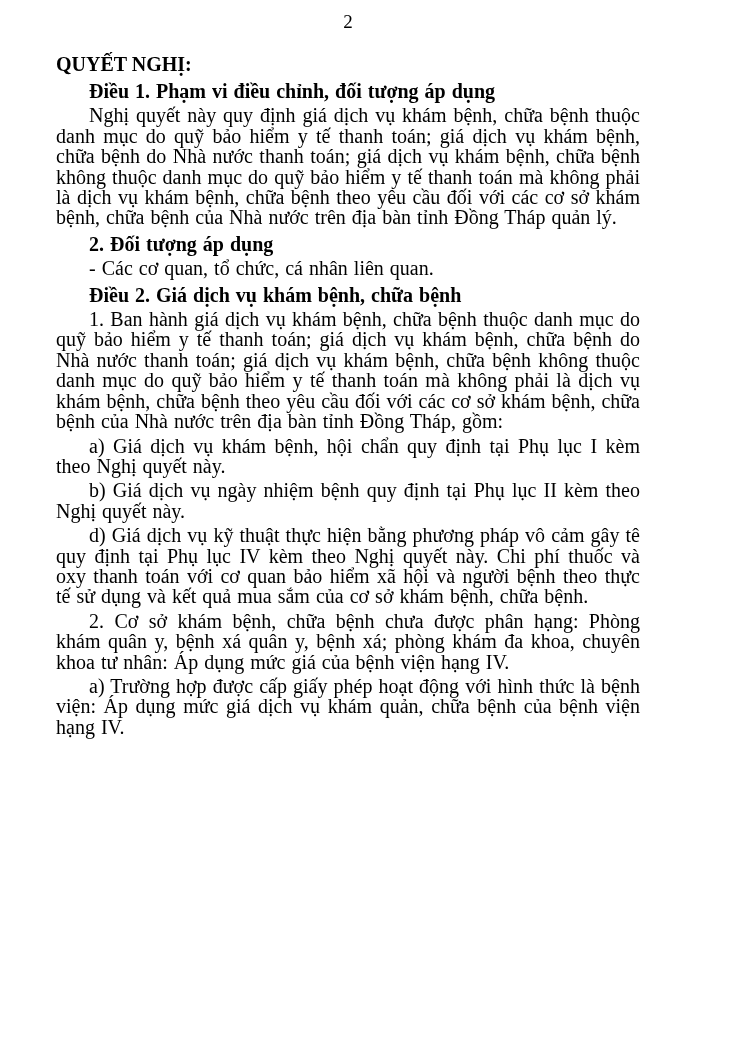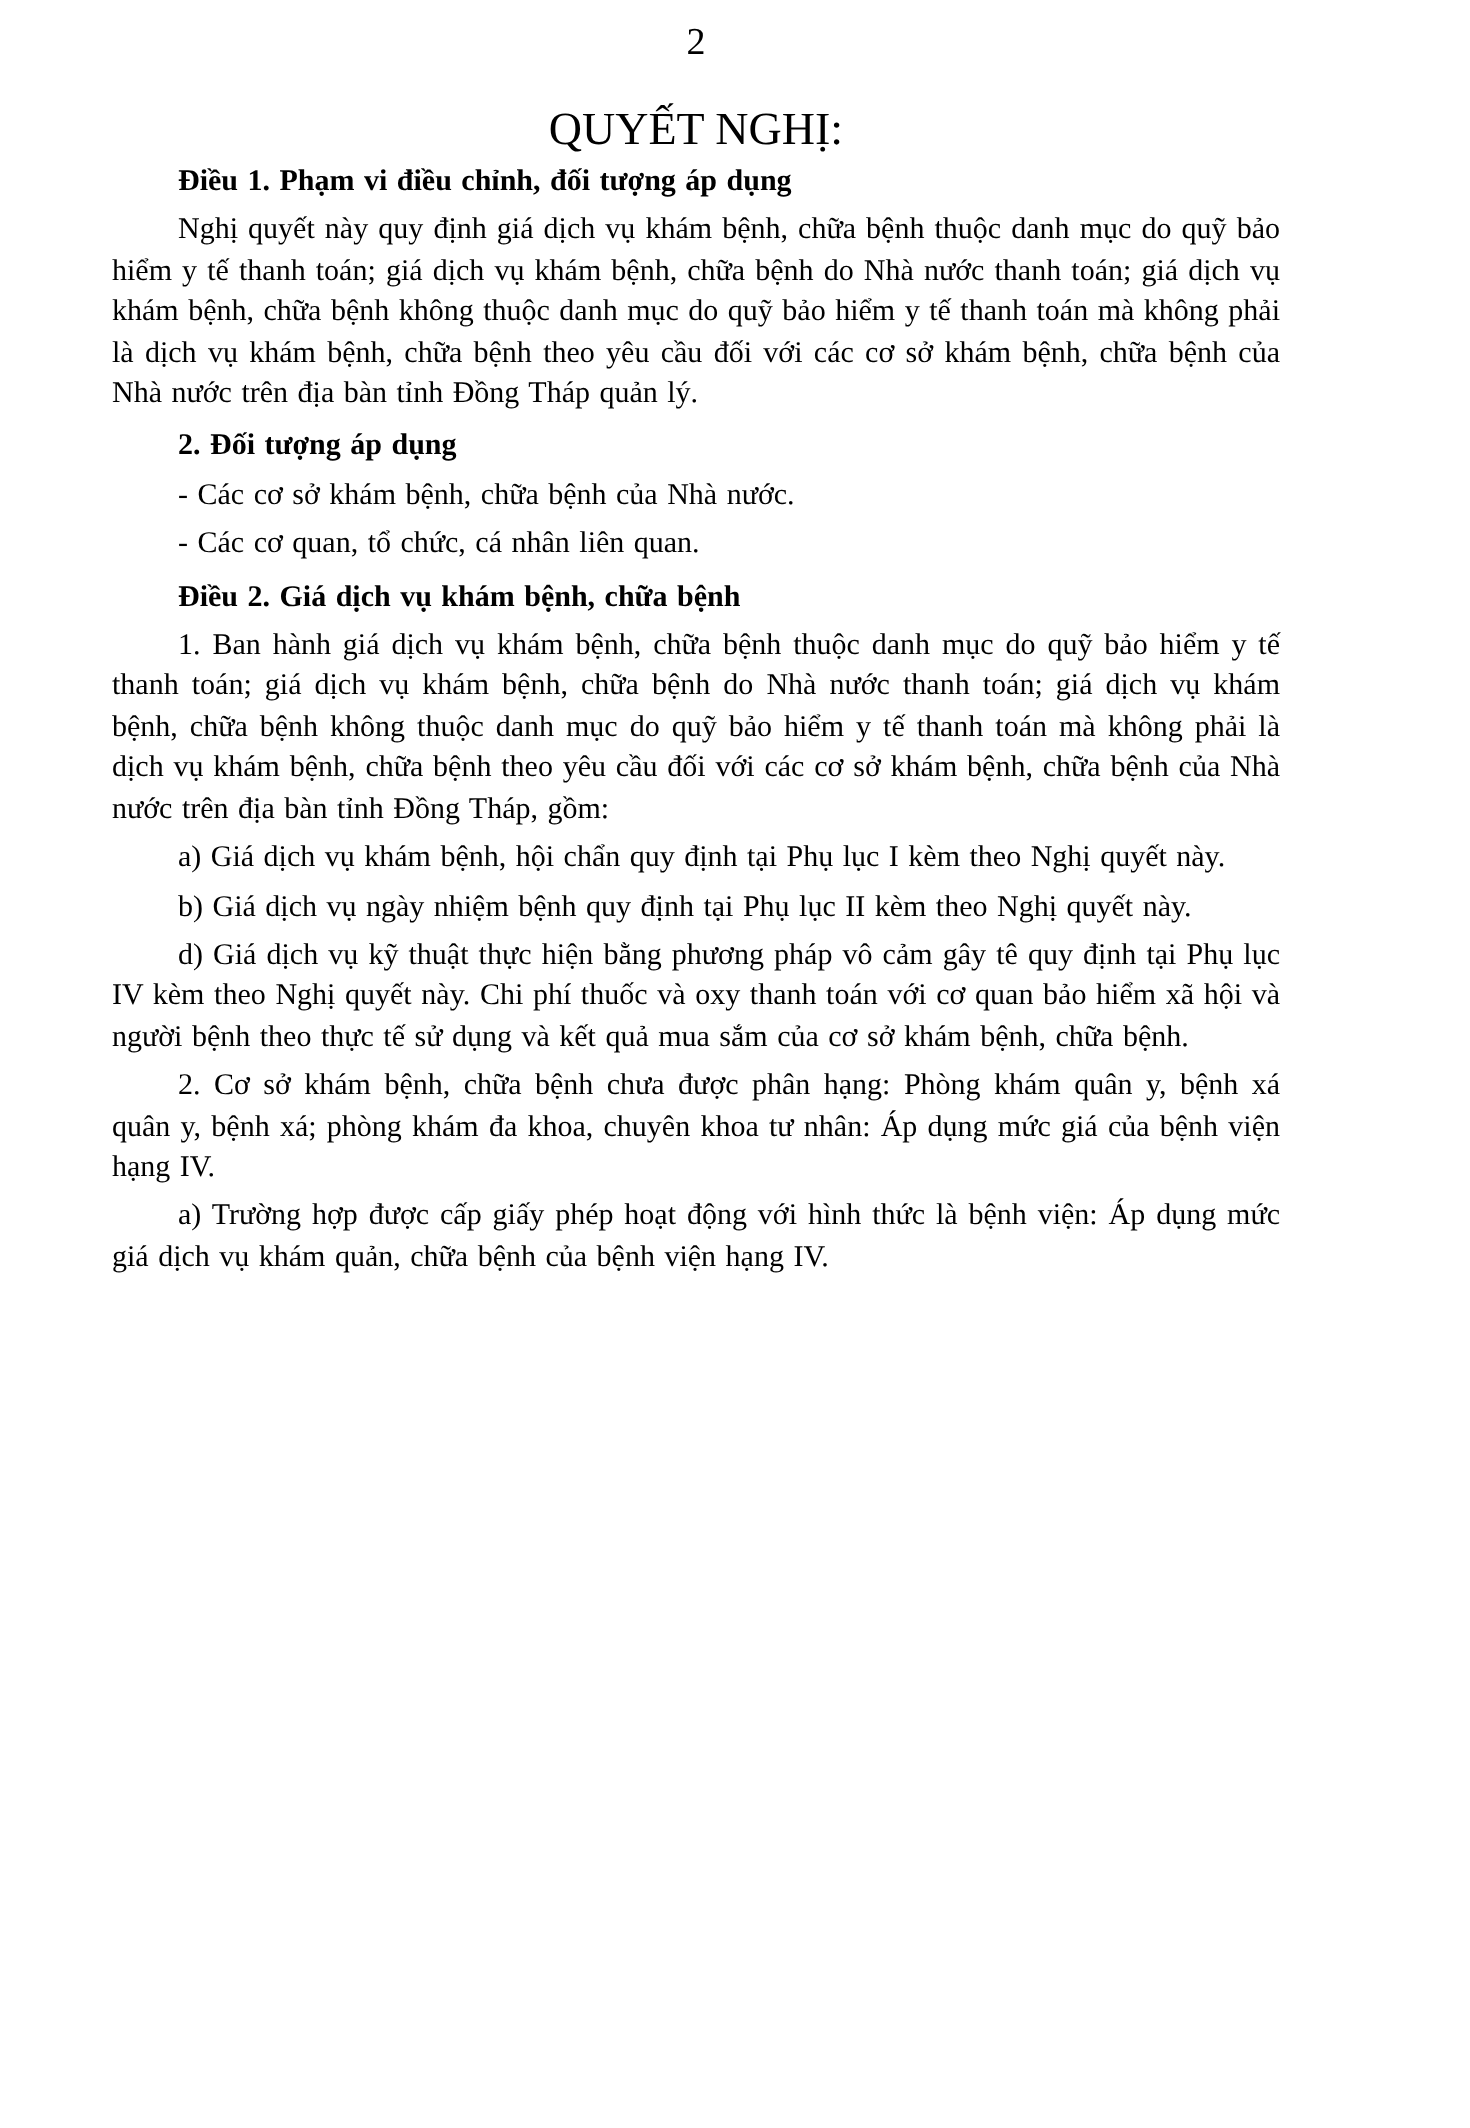--- a/index.html
+++ b/index.html
@@ -23,28 +23,27 @@
     width: 584px;
   }
   .page-number {
     text-align: center;
     font-size: 19px;
     line-height: 20px;
     font-weight: normal;
   }
   .doc-title {
     margin: 22px 0 0 0;
-    text-align: center;
-    font-size: 23px;
-    font-weight: normal;
+    font-size: 20px;
+    font-weight: bold;
     line-height: 21px;
   }
   .block {
     margin: 4px 0 0 0;
-    font-size: 15px;
+    font-size: 20px;
     line-height: 20.4px;
     text-align: justify;
     text-indent: 33px;
     word-spacing: 1px;
   }
   .block.heading {
     font-weight: bold;
     text-align: left;
     margin-top: 6px;
   }
@@ -53,21 +52,20 @@
 <body>
 
 <div class="page">
   <div class="content">
     <div class="page-number">2</div>
     <h1 class="doc-title">QUYẾT NGHỊ:</h1>
     <div id="doc-body">
         <p class="block heading">Điều 1. Phạm vi điều chỉnh, đối tượng áp dụng</p>
         <p class="block body">Nghị quyết này quy định giá dịch vụ khám bệnh, chữa bệnh thuộc danh mục do quỹ bảo hiểm y tế thanh toán; giá dịch vụ khám bệnh, chữa bệnh do Nhà nước thanh toán; giá dịch vụ khám bệnh, chữa bệnh không thuộc danh mục do quỹ bảo hiểm y tế thanh toán mà không phải là dịch vụ khám bệnh, chữa bệnh theo yêu cầu đối với các cơ sở khám bệnh, chữa bệnh của Nhà nước trên địa bàn tỉnh Đồng Tháp quản lý.</p>
         <p class="block heading">2. Đối tượng áp dụng</p>
-        <p class="block body">- Các cơ sở khám bệnh, chữa bệnh của Nhà nước.</p>
         <p class="block body">- Các cơ quan, tổ chức, cá nhân liên quan.</p>
         <p class="block heading">Điều 2. Giá dịch vụ khám bệnh, chữa bệnh</p>
         <p class="block body">1. Ban hành giá dịch vụ khám bệnh, chữa bệnh thuộc danh mục do quỹ bảo hiểm y tế thanh toán; giá dịch vụ khám bệnh, chữa bệnh do Nhà nước thanh toán; giá dịch vụ khám bệnh, chữa bệnh không thuộc danh mục do quỹ bảo hiểm y tế thanh toán mà không phải là dịch vụ khám bệnh, chữa bệnh theo yêu cầu đối với các cơ sở khám bệnh, chữa bệnh của Nhà nước trên địa bàn tỉnh Đồng Tháp, gồm:</p>
         <p class="block body">a) Giá dịch vụ khám bệnh, hội chẩn quy định tại Phụ lục I kèm theo Nghị quyết này.</p>
         <p class="block body">b) Giá dịch vụ ngày nhiệm bệnh quy định tại Phụ lục II  kèm theo Nghị quyết này.</p>
         <p class="block body">d) Giá dịch vụ kỹ thuật thực hiện bằng phương pháp vô cảm gây tê quy định tại Phụ lục IV kèm theo Nghị quyết này. Chi phí thuốc và oxy thanh toán với cơ quan bảo hiểm xã hội và người bệnh theo thực tế sử dụng và kết quả mua sắm của cơ sở khám bệnh, chữa bệnh.</p>
         <p class="block body">2. Cơ sở khám bệnh, chữa bệnh chưa được phân hạng: Phòng khám quân y, bệnh xá quân y, bệnh xá; phòng khám đa khoa, chuyên khoa tư nhân: Áp dụng mức giá của bệnh viện hạng IV.</p>
         <p class="block body">a) Trường hợp được cấp giấy phép hoạt động với hình thức là bệnh viện: Áp dụng mức giá dịch vụ khám quản, chữa bệnh của bệnh viện hạng IV.</p>
       </div>
   </div>

